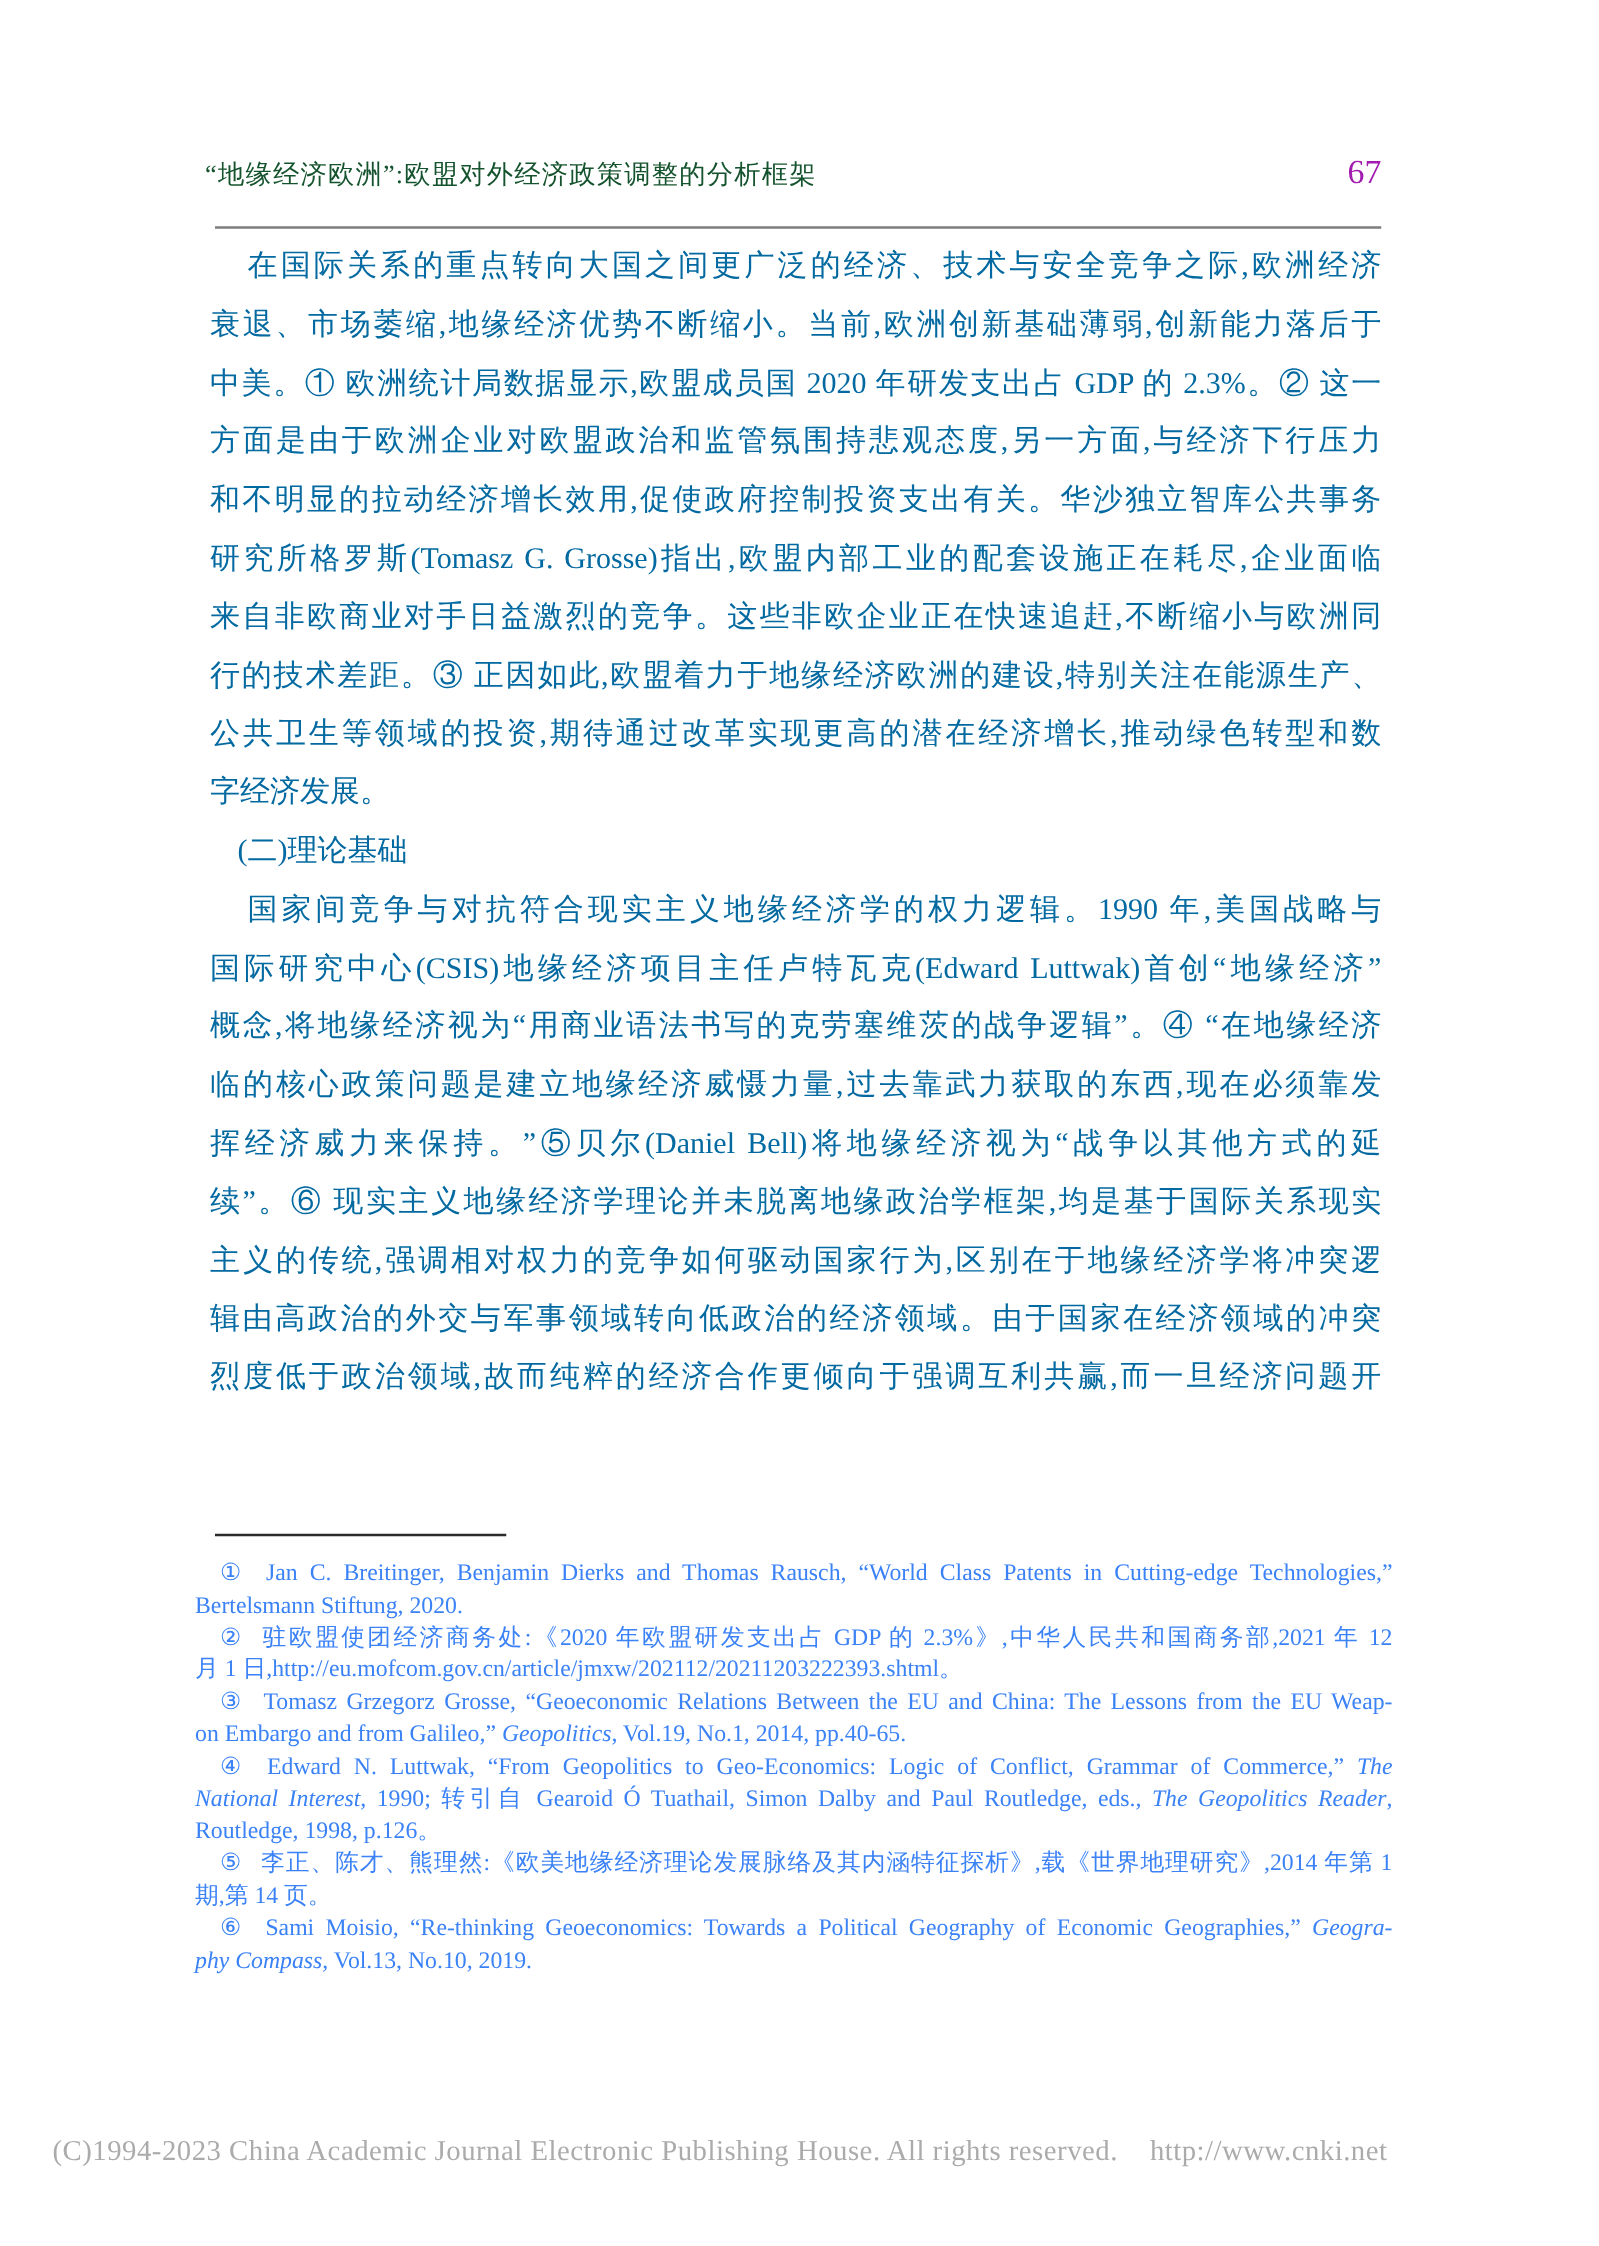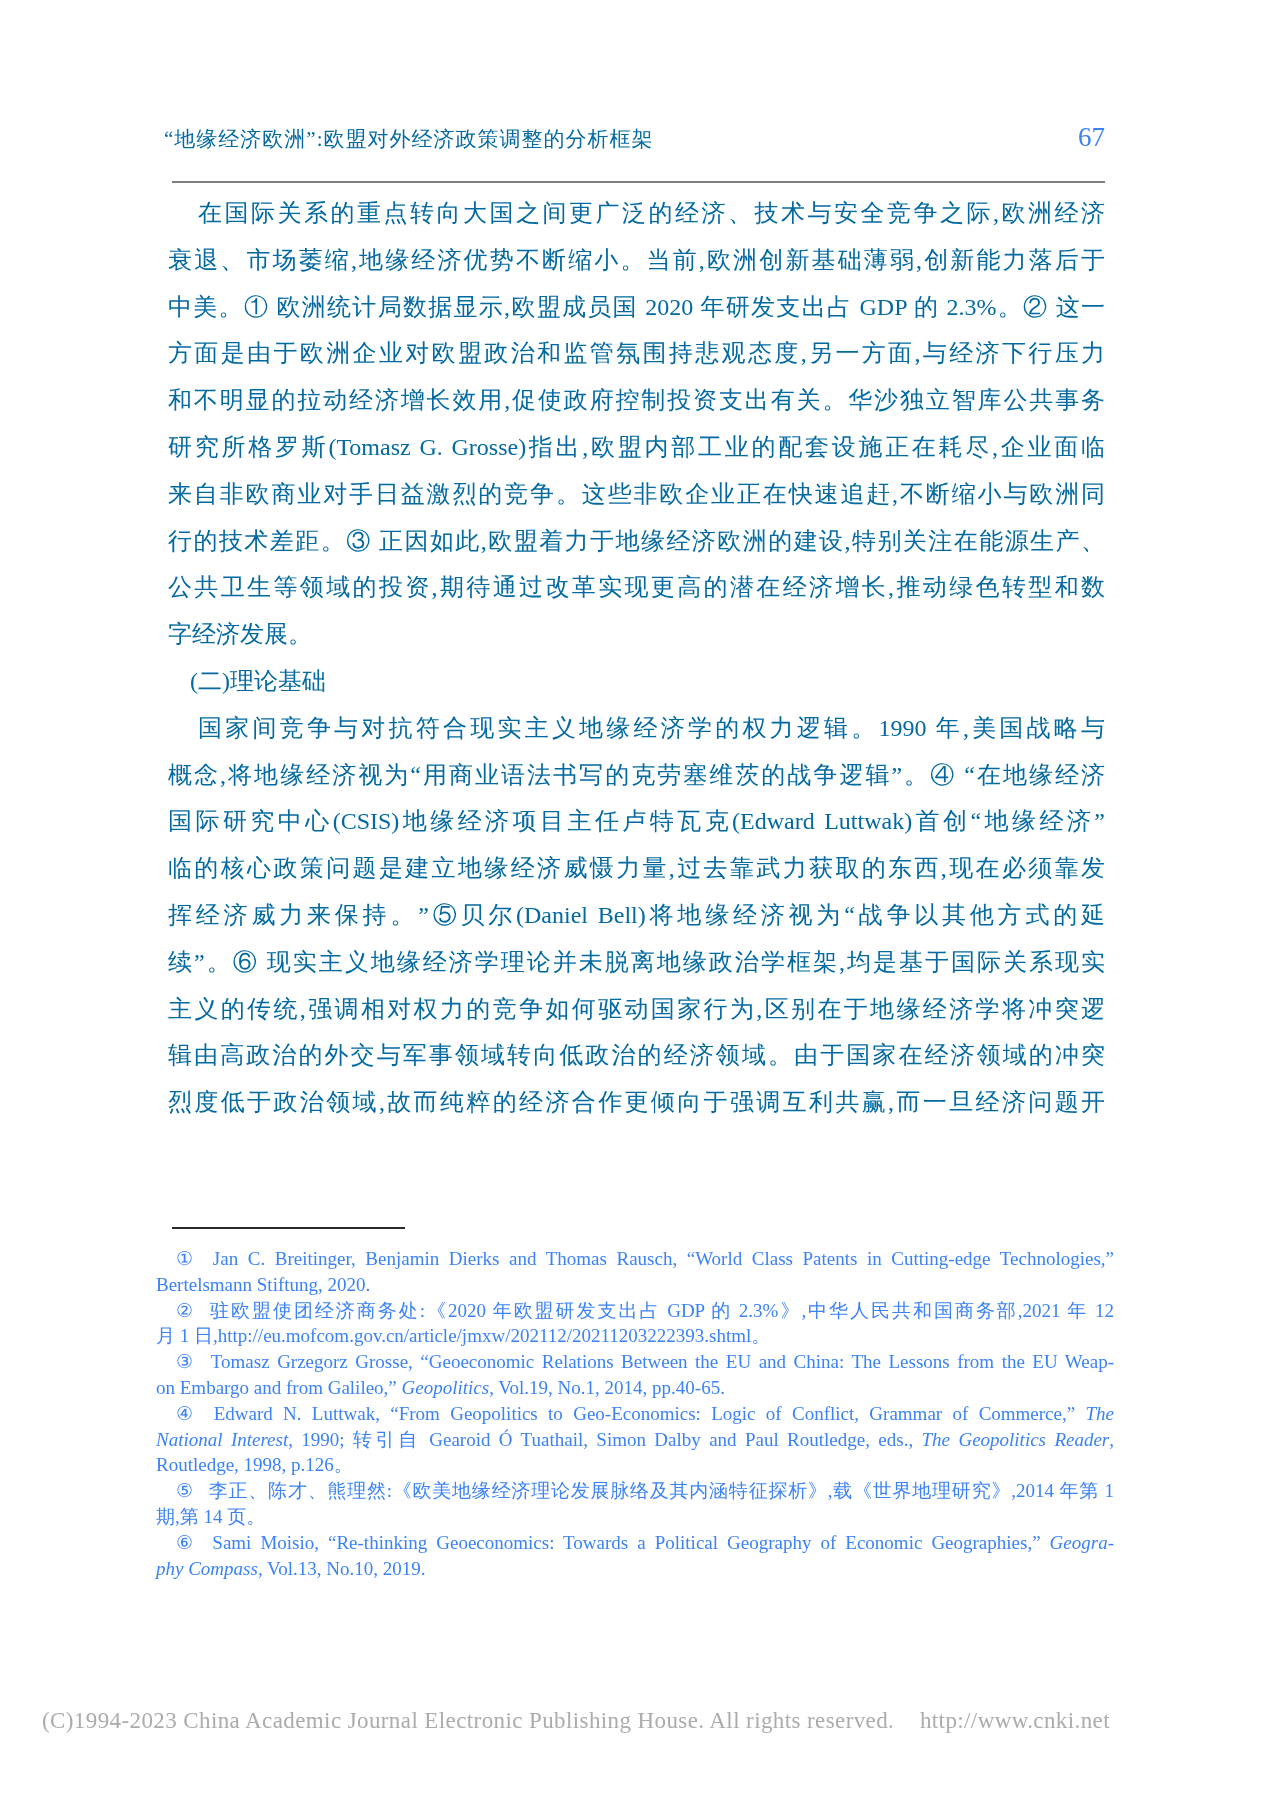--- a/index.html
+++ b/index.html
@@ -18,25 +18,25 @@
     left: 164px;
     top: 122px;
     width: 941px;
     display: flex;
     justify-content: space-between;
     align-items: flex-end;
   }
   .header-title {
     font-size: 21px;
     letter-spacing: 1px;
-    color: #0369a1;
+    color: #14532d;
   }
   .header-page {
     font-size: 27px;
-    color: #3b82f6;
+    color: #a21caf;
   }
   .header-rule {
     position: absolute;
     left: 172px;
     top: 181px;
     width: 933px;
     height: 2px;
     background: #7e7e7e;
   }
   
@@ -117,22 +117,22 @@
       <div class="bline">中美。① 欧洲统计局数据显示,欧盟成员国 2020 年研发支出占 GDP 的 2.3%。② 这一</div>
       <div class="bline">方面是由于欧洲企业对欧盟政治和监管氛围持悲观态度,另一方面,与经济下行压力</div>
       <div class="bline">和不明显的拉动经济增长效用,促使政府控制投资支出有关。华沙独立智库公共事务</div>
       <div class="bline">研究所格罗斯(Tomasz G. Grosse)指出,欧盟内部工业的配套设施正在耗尽,企业面临</div>
       <div class="bline">来自非欧商业对手日益激烈的竞争。这些非欧企业正在快速追赶,不断缩小与欧洲同</div>
       <div class="bline">行的技术差距。③ 正因如此,欧盟着力于地缘经济欧洲的建设,特别关注在能源生产、</div>
       <div class="bline">公共卫生等领域的投资,期待通过改革实现更高的潜在经济增长,推动绿色转型和数</div>
       <div class="bline flush">字经济发展。</div>
       <div class="bline flush h-indent">(二)理论基础</div>
       <div class="bline indent">国家间竞争与对抗符合现实主义地缘经济学的权力逻辑。1990 年,美国战略与</div>
+      <div class="bline">国际研究中心(CSIS)地缘经济项目主任卢特瓦克(Edward Luttwak)首创“地缘经济”</div>
       <div class="bline">概念,将地缘经济视为“用商业语法书写的克劳塞维茨的战争逻辑”。④ “在地缘经济</div>
-      <div class="bline">国际研究中心(CSIS)地缘经济项目主任卢特瓦克(Edward Luttwak)首创“地缘经济”</div>
       <div class="bline">临的核心政策问题是建立地缘经济威慑力量,过去靠武力获取的东西,现在必须靠发</div>
       <div class="bline">挥经济威力来保持。”⑤贝尔(Daniel Bell)将地缘经济视为“战争以其他方式的延</div>
       <div class="bline">续”。⑥ 现实主义地缘经济学理论并未脱离地缘政治学框架,均是基于国际关系现实</div>
       <div class="bline">主义的传统,强调相对权力的竞争如何驱动国家行为,区别在于地缘经济学将冲突逻</div>
       <div class="bline">辑由高政治的外交与军事领域转向低政治的经济领域。由于国家在经济领域的冲突</div>
       <div class="bline">烈度低于政治领域,故而纯粹的经济合作更倾向于强调互利共赢,而一旦经济问题开</div>
     </div>
 
   <div class="fn-divider"></div>
 

